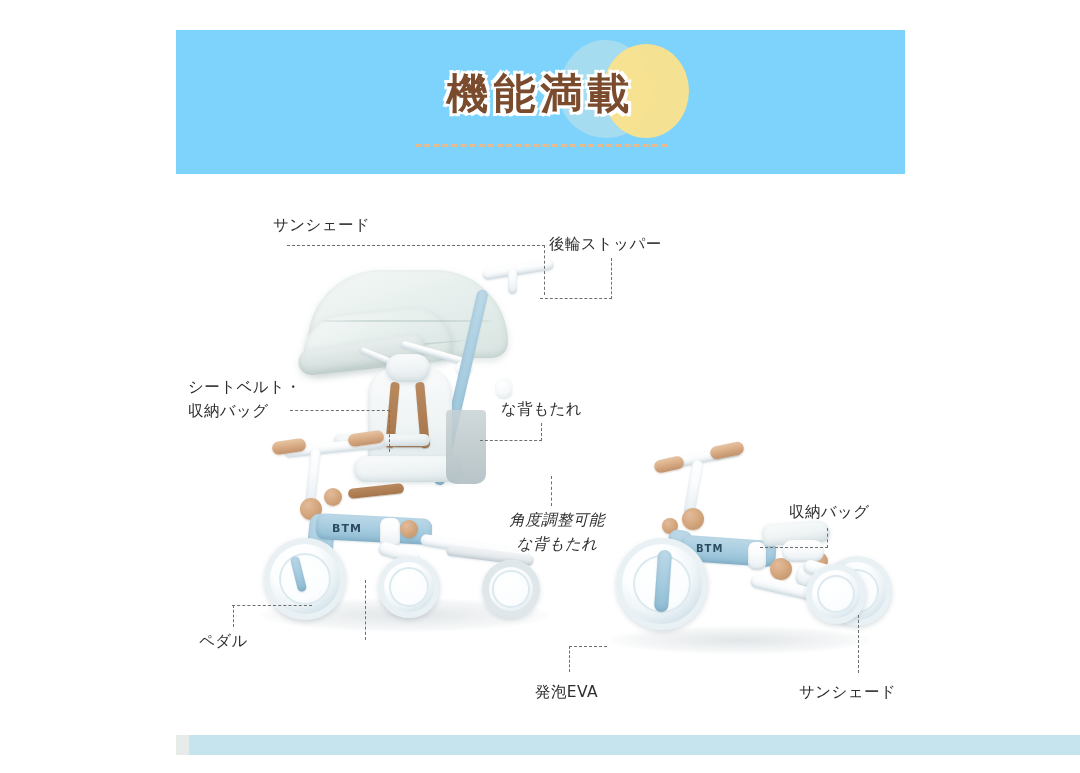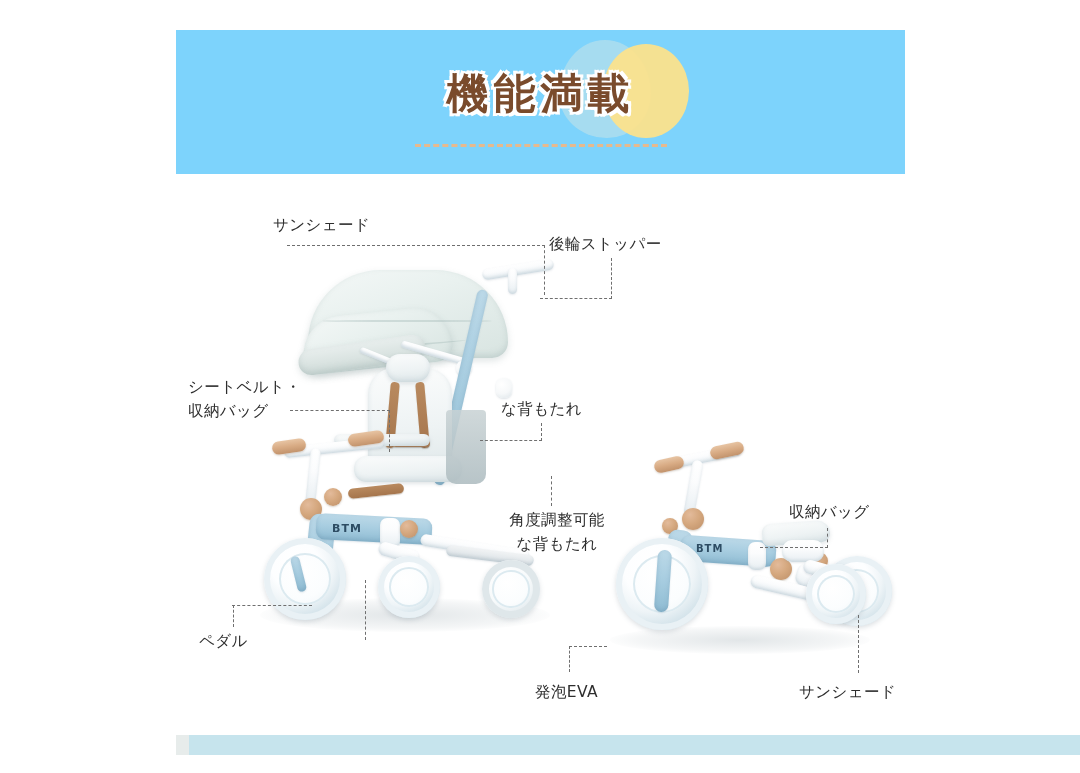--- a/index.html
+++ b/index.html
@@ -110,21 +110,21 @@
   
   .label {
     position: absolute;
     font-family: "DejaVu Sans", "Liberation Sans", sans-serif;
     font-size: 15.5px;
     color: #2e2e2e;
     line-height: 1.55;
     white-space: pre-line;
     letter-spacing: .4px;
   }
-  .label.center { text-align: center; }
+  .label.center { text-align: center; font-style: italic; }
 
   
   .lead-h {
     position: absolute;
     height: 0;
     border-top: 1.6px dashed #6f6f6f;
   }
   .lead-v {
     position: absolute;
     width: 0;

